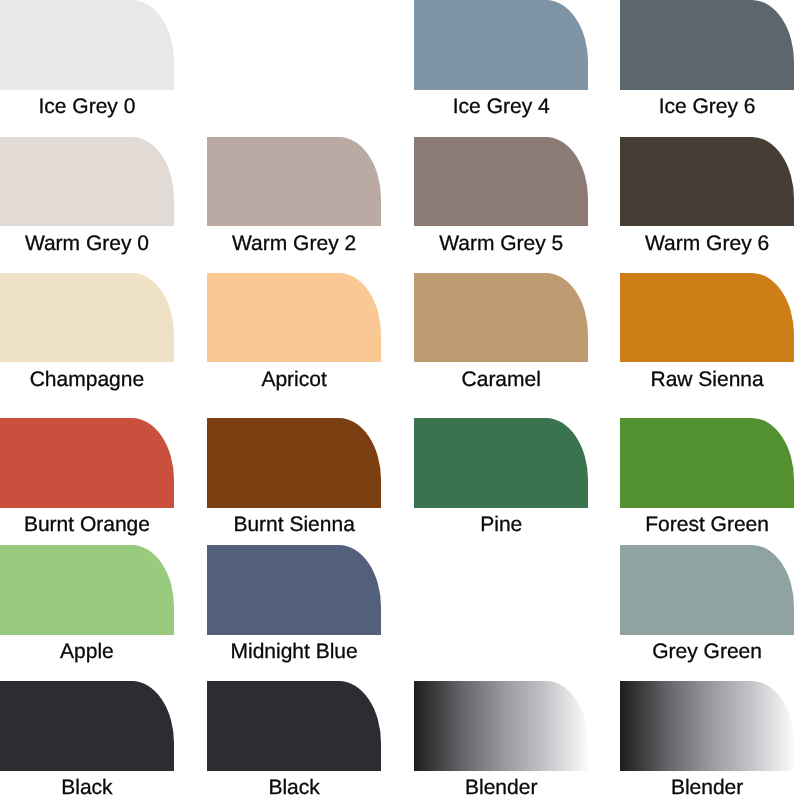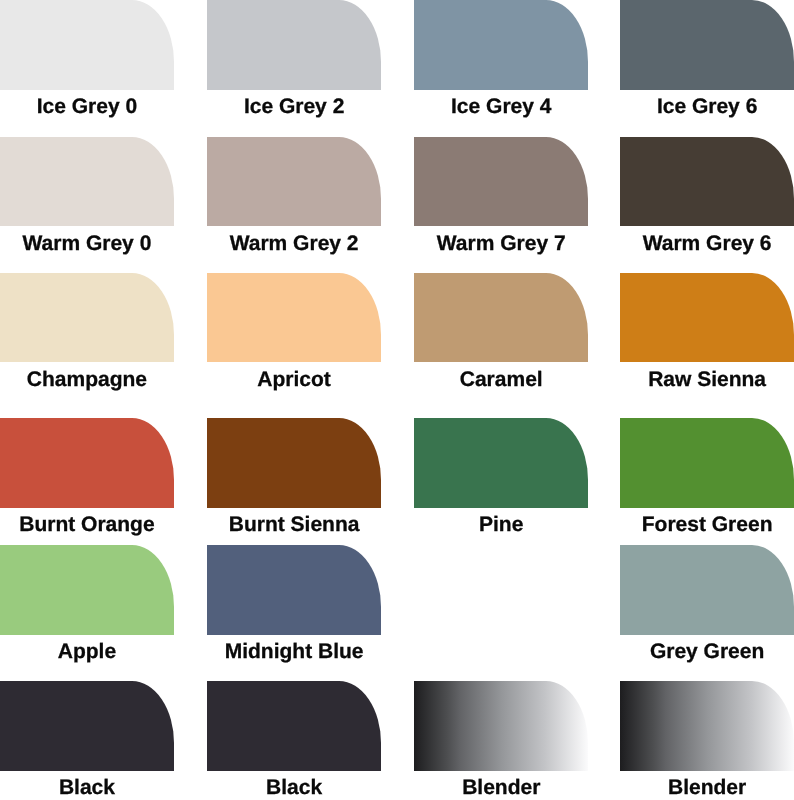--- a/index.html
+++ b/index.html
@@ -21,21 +21,20 @@
     width: 794px;
     height: 800px;
     overflow: hidden;
     background: #ffffff;
   }
   
   .cell {
     position: absolute;
     width: 173.85px;
     height: 136px;
-    font-weight: bold;
   }
   .cell.c0 { left: 0px; }
   .cell.c1 { left: 207.2px; }
   .cell.c2 { left: 414.3px; }
   .cell.c3 { left: 620.2px; border-radius: 7px; }
   .cell.r0 { top: 0.4px; }
   .cell.r1 { top: 136.5px; padding-left: 34px; }
   .cell.r2 { top: 272.6px; }
   .cell.r3 { top: 408.8px; margin-top: 9px; }
   .cell.r4 { top: 544.9px; }
@@ -64,43 +63,39 @@
   }
 </style>
 </head>
 <body>
 
 <div class="palette">
   <div class="cell r0 c0">
     <div class="swatch" style="background: rgb(232, 232, 232);"></div>
     <div class="label">Ice Grey 0</div>
   </div>
-  <div class="cell r0 c1">
-    <div class="swatch" style="background: rgb(197, 199, 203);"></div>
-    <div class="label">Ice Grey 2</div>
-  </div>
   <div class="cell r0 c2">
     <div class="swatch" style="background: rgb(127, 148, 164);"></div>
     <div class="label">Ice Grey 4</div>
   </div>
   <div class="cell r0 c3">
     <div class="swatch" style="background: rgb(91, 102, 109);"></div>
     <div class="label">Ice Grey 6</div>
   </div>
   <div class="cell r1 c0">
     <div class="swatch" style="background: rgb(226, 219, 213);"></div>
     <div class="label">Warm Grey 0</div>
   </div>
   <div class="cell r1 c1">
     <div class="swatch" style="background: rgb(187, 170, 163);"></div>
     <div class="label">Warm Grey 2</div>
   </div>
   <div class="cell r1 c2">
     <div class="swatch" style="background: rgb(139, 123, 116);"></div>
-    <div class="label">Warm Grey 7</div>
+    <div class="label">Warm Grey 5</div>
   </div>
   <div class="cell r1 c3">
     <div class="swatch" style="background: rgb(70, 61, 52);"></div>
     <div class="label">Warm Grey 6</div>
   </div>
   <div class="cell r2 c0">
     <div class="swatch" style="background: rgb(238, 225, 198);"></div>
     <div class="label">Champagne</div>
   </div>
   <div class="cell r2 c1">

